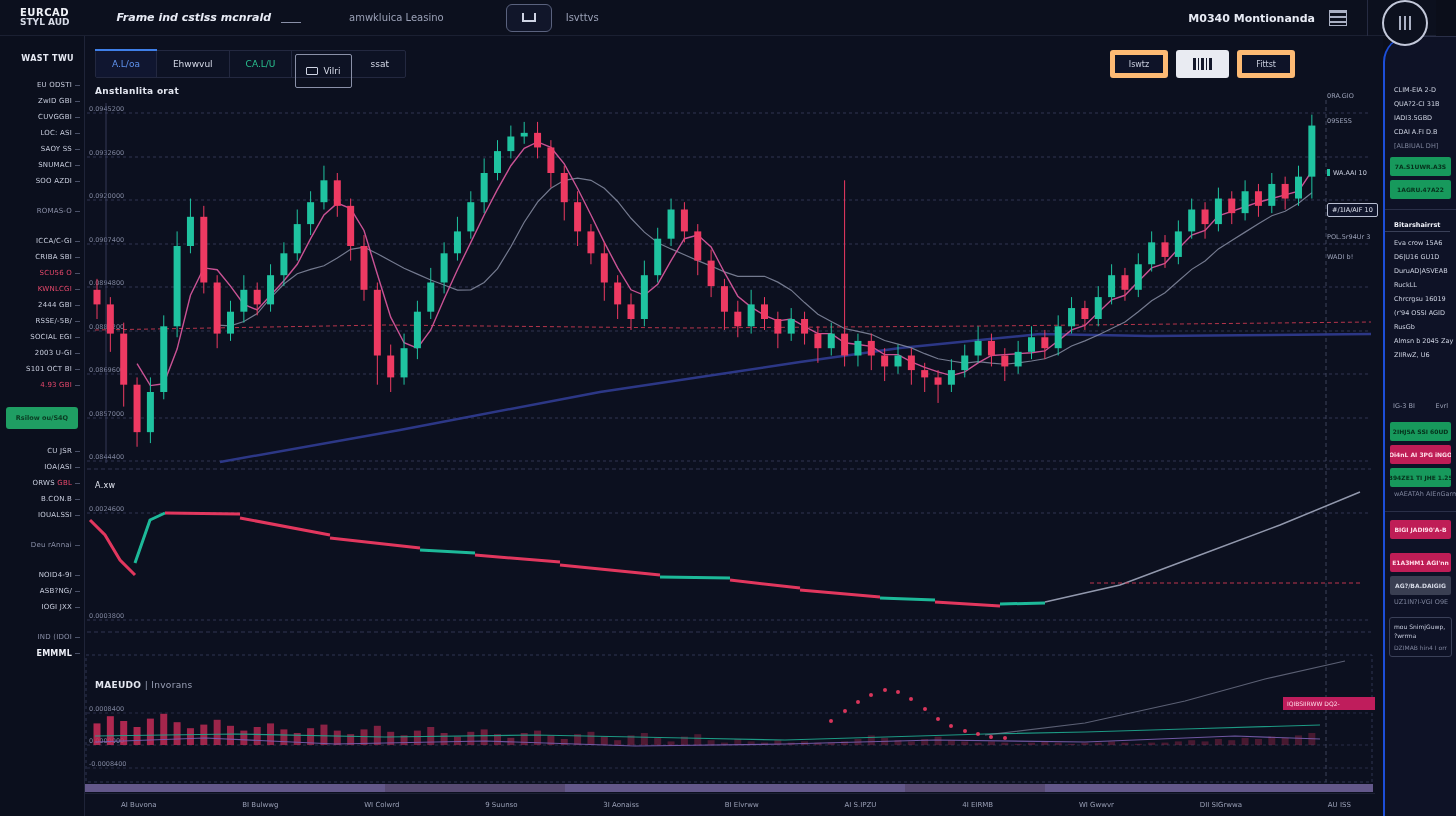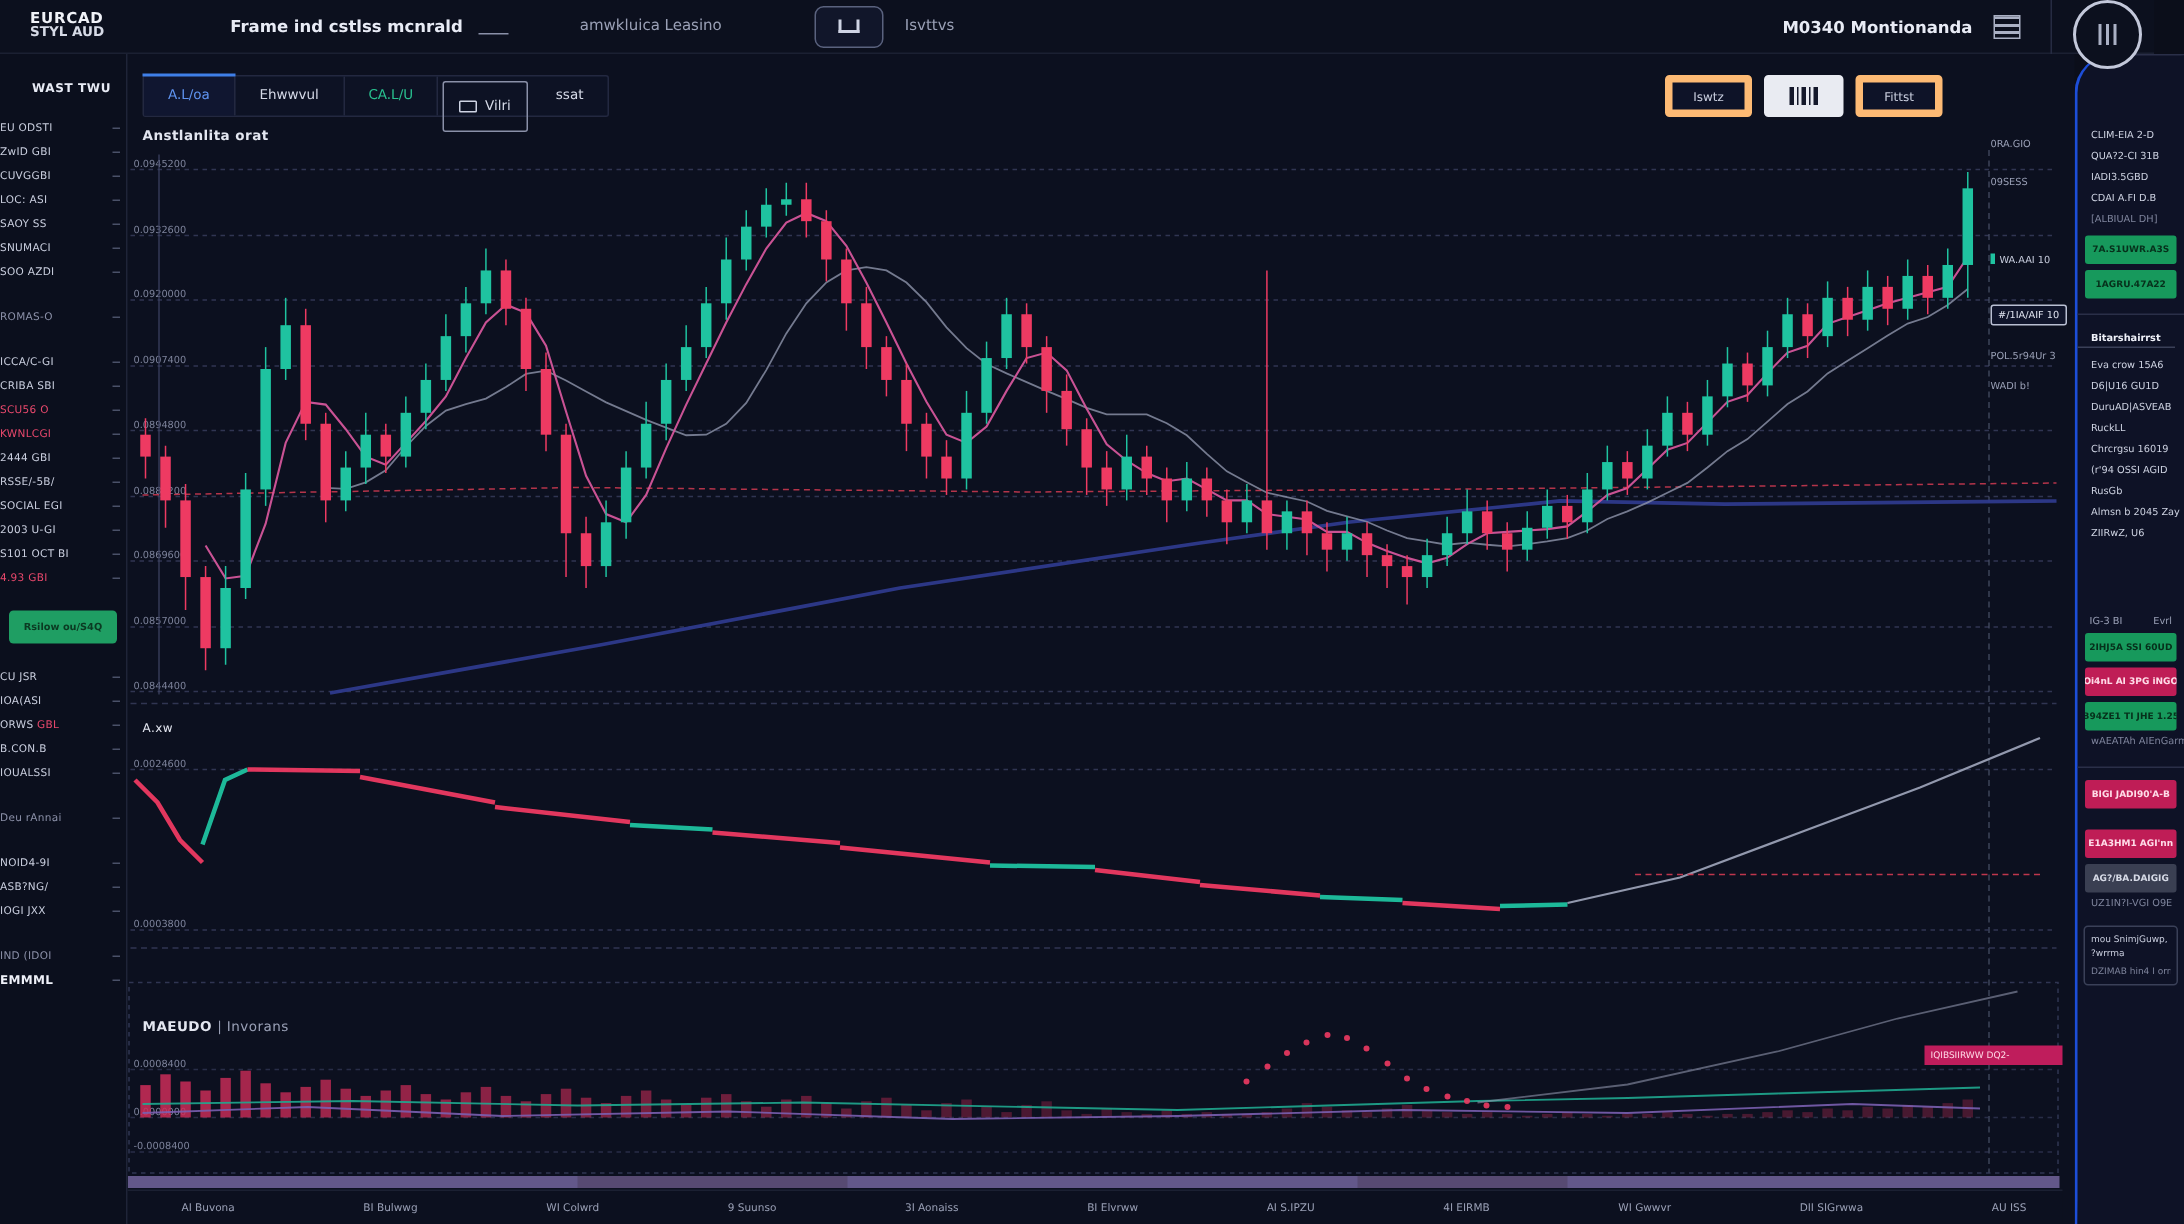--- a/index.html
+++ b/index.html
@@ -6,42 +6,42 @@
   html,body { width:1456px; height:816px; background:#0b0e1a; overflow:hidden;
     font-family:"DejaVu Sans", sans-serif; color:#dfe3ef; }
   #app { position:relative; width:1456px; height:816px; background:#0b0e1a; }
 
   
   #topbar { position:absolute; left:0; top:0; width:1436px; height:36px;
     background:#0c101e; border-bottom:1px solid #1b2032; display:flex; align-items:center; z-index:5; }
   .logo { margin-left:20px; line-height:1.05; }
   .logo .l1 { font-size:10px; font-weight:bold; letter-spacing:.5px; color:#f0f2f8; }
   .logo .l2 { font-size:9px; font-weight:bold; color:#d6dae6;text-align:center; }
-  .nav1 { margin-left:84px; font-size:11px; font-weight:bold; color:#e8ebf5; }
+  .nav1 { margin-left:47px; font-size:11px; font-weight:bold; color:#e8ebf5;font-style:italic; }
   .nav-underline { width:20px; height:10px; border-bottom:1px solid #8a90a8; margin-left:10px; }
   .nav2 { margin-left:48px; font-size:10px; color:#9aa0b6; }
   .sq-btn { margin-left:62px; width:46px; height:28px; border:1px solid #5a627e; border-radius:6px;
     display:flex; align-items:center; justify-content:center; background:#11162a; }
   .sq-glyph { width:14px; height:9px; border-left:2px solid #cfd4e4; border-right:2px solid #cfd4e4; border-bottom:2px solid #cfd4e4; }
   .nav3 { margin-left:14px; font-size:10px; color:#9aa0b6; }
   .tb-right { position:absolute; right:8px; top:0; height:36px; display:flex; align-items:center; }
   .account { font-size:11px; font-weight:bold; color:#e8ebf5; margin-right:14px; }
   .acct-icon { width:18px; height:16px; border:1px solid #aab0c4; margin-right:20px;
     background:repeating-linear-gradient(180deg,#aab0c4 0 2px, transparent 2px 5px); }
   .tb-divider { width:1px; height:36px; background:#262b42; margin-right:14px; }
   .avatar { width:46px; height:46px; margin-top:10px; border:2px solid #c3c8da; border-radius:50%;
     display:flex; align-items:center; justify-content:center; gap:3px; background:#0c101e; }
   .avatar i { display:block; width:2px; height:14px; background:#aab0c4; }
 
   
   #watchlist { position:absolute; left:0; top:36px; width:85px; height:780px;
     background:#0b0f1d; border-right:1px solid #1f2438; padding-top:18px; z-index:4; }
   .wl-header { font-size:8px; font-weight:bold; color:#e8ebf5; text-align:right; padding-right:10px; letter-spacing:.4px; }
   .wl-section { margin-top:14px; }
-  .wl-item { display:flex; align-items:center; justify-content:space-between; height:16px; padding-right:4px; }
+  .wl-item { display:flex; align-items:center; justify-content:flex-end; height:16px; padding-right:4px; }
   .wl-item span { font-size:7px; color:#c9cede; letter-spacing:.2px; white-space:nowrap; }
   .wl-item .tick { width:5px; height:1px; background:#4a5168; margin-left:3px; flex:none; }
   .wl-item.red span { color:#e8486c; }
   .wl-item.dim span { color:#8b90a8; }
   .wl-item.bold span { font-weight:bold; font-size:8px; color:#eef0f8; }
   .wl-item .rsuf { color:#e8486c; }
   .wl-btn { margin:14px 6px 0 6px; height:22px; border-radius:3px; background:#1f9e63;
     display:flex; align-items:center; justify-content:center; font-size:6.5px; color:#0b3a22; font-weight:bold; }
 
   
@@ -84,21 +84,21 @@
   .rp-text { font-size:6.5px; color:#ced3e2; padding:0 0 0 9px; height:14px; line-height:14px; white-space:nowrap; overflow:hidden; }
   .rp-text.dim { color:#7e849c; }
   .rp-text.header { font-weight:bold; color:#eef0f8; border-bottom:1px solid #3a4058; margin:6px 6px 4px 0; padding-left:9px; }
   .rp-btn { margin:4px 5px 0 5px; height:19px; border-radius:2px; font-size:6px; font-weight:bold;
     display:flex; align-items:center; justify-content:center; white-space:nowrap; overflow:hidden; }
   .rp-btn.green { background:#17995c; color:#06301b; }
   .rp-btn.crimson { background:#bf1d56; color:#ffdce8; }
   .rp-btn.gray { background:#3a3f52; color:#d6dae6; }
   .rp-divider { height:1px; background:#2a2f48; margin:10px 0 8px 0; }
   .rp-gap { height:40px; } .rp-gap-sm { height:10px; }
-  .rp-smallrow { display:flex; justify-content:space-between; padding:0 8px; font-size:6.5px; color:#9aa0b6; height:16px; align-items:flex-end; }
+  .rp-smallrow { display:flex; justify-content:space-between; padding:0 8px; font-size:6.5px; color:#9aa0b6; height:16px; align-items:flex-start; }
   .rp-box { margin:8px 4px 0 4px; border:1px solid #3a4058; border-radius:3px; padding:4px 4px; }
   .rp-box div { font-size:6px; color:#c9cede; line-height:9px; white-space:nowrap; overflow:hidden; }
   .rp-box div:last-child { color:#7e849c; margin-top:3px; }
 </style>
 </head>
 <body>
 
 <div id="app">
 
   <div id="topbar">

